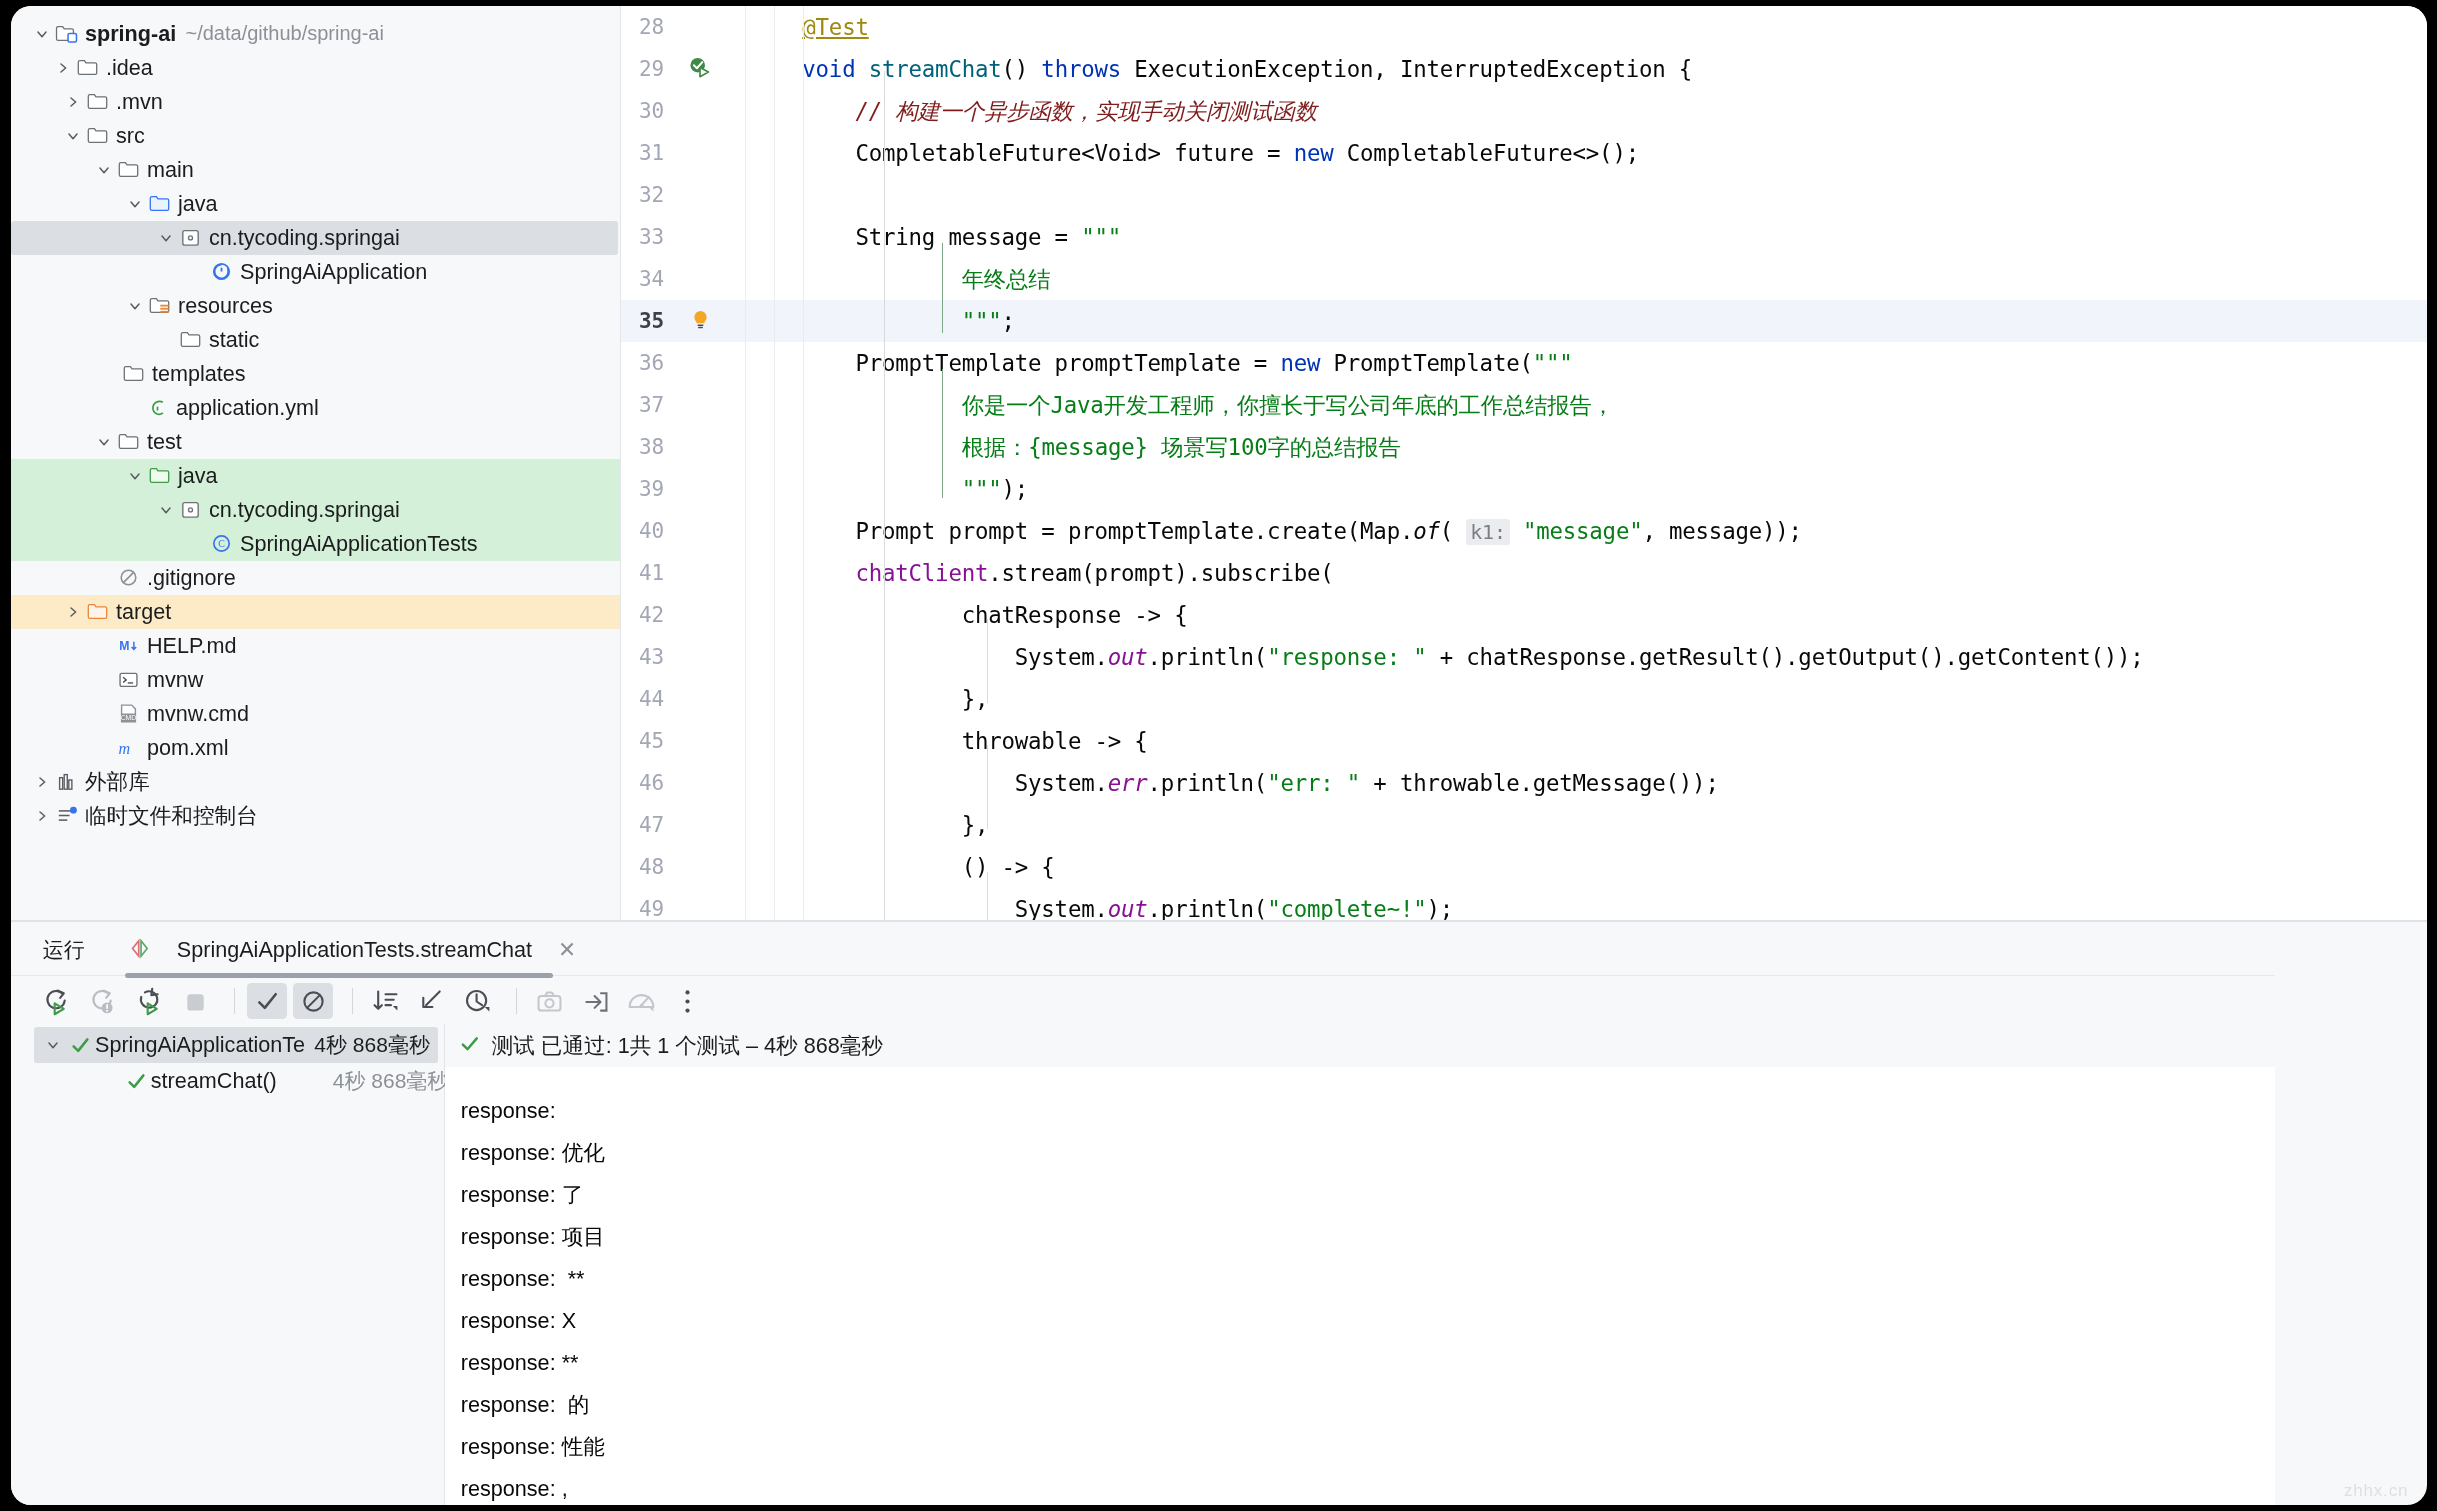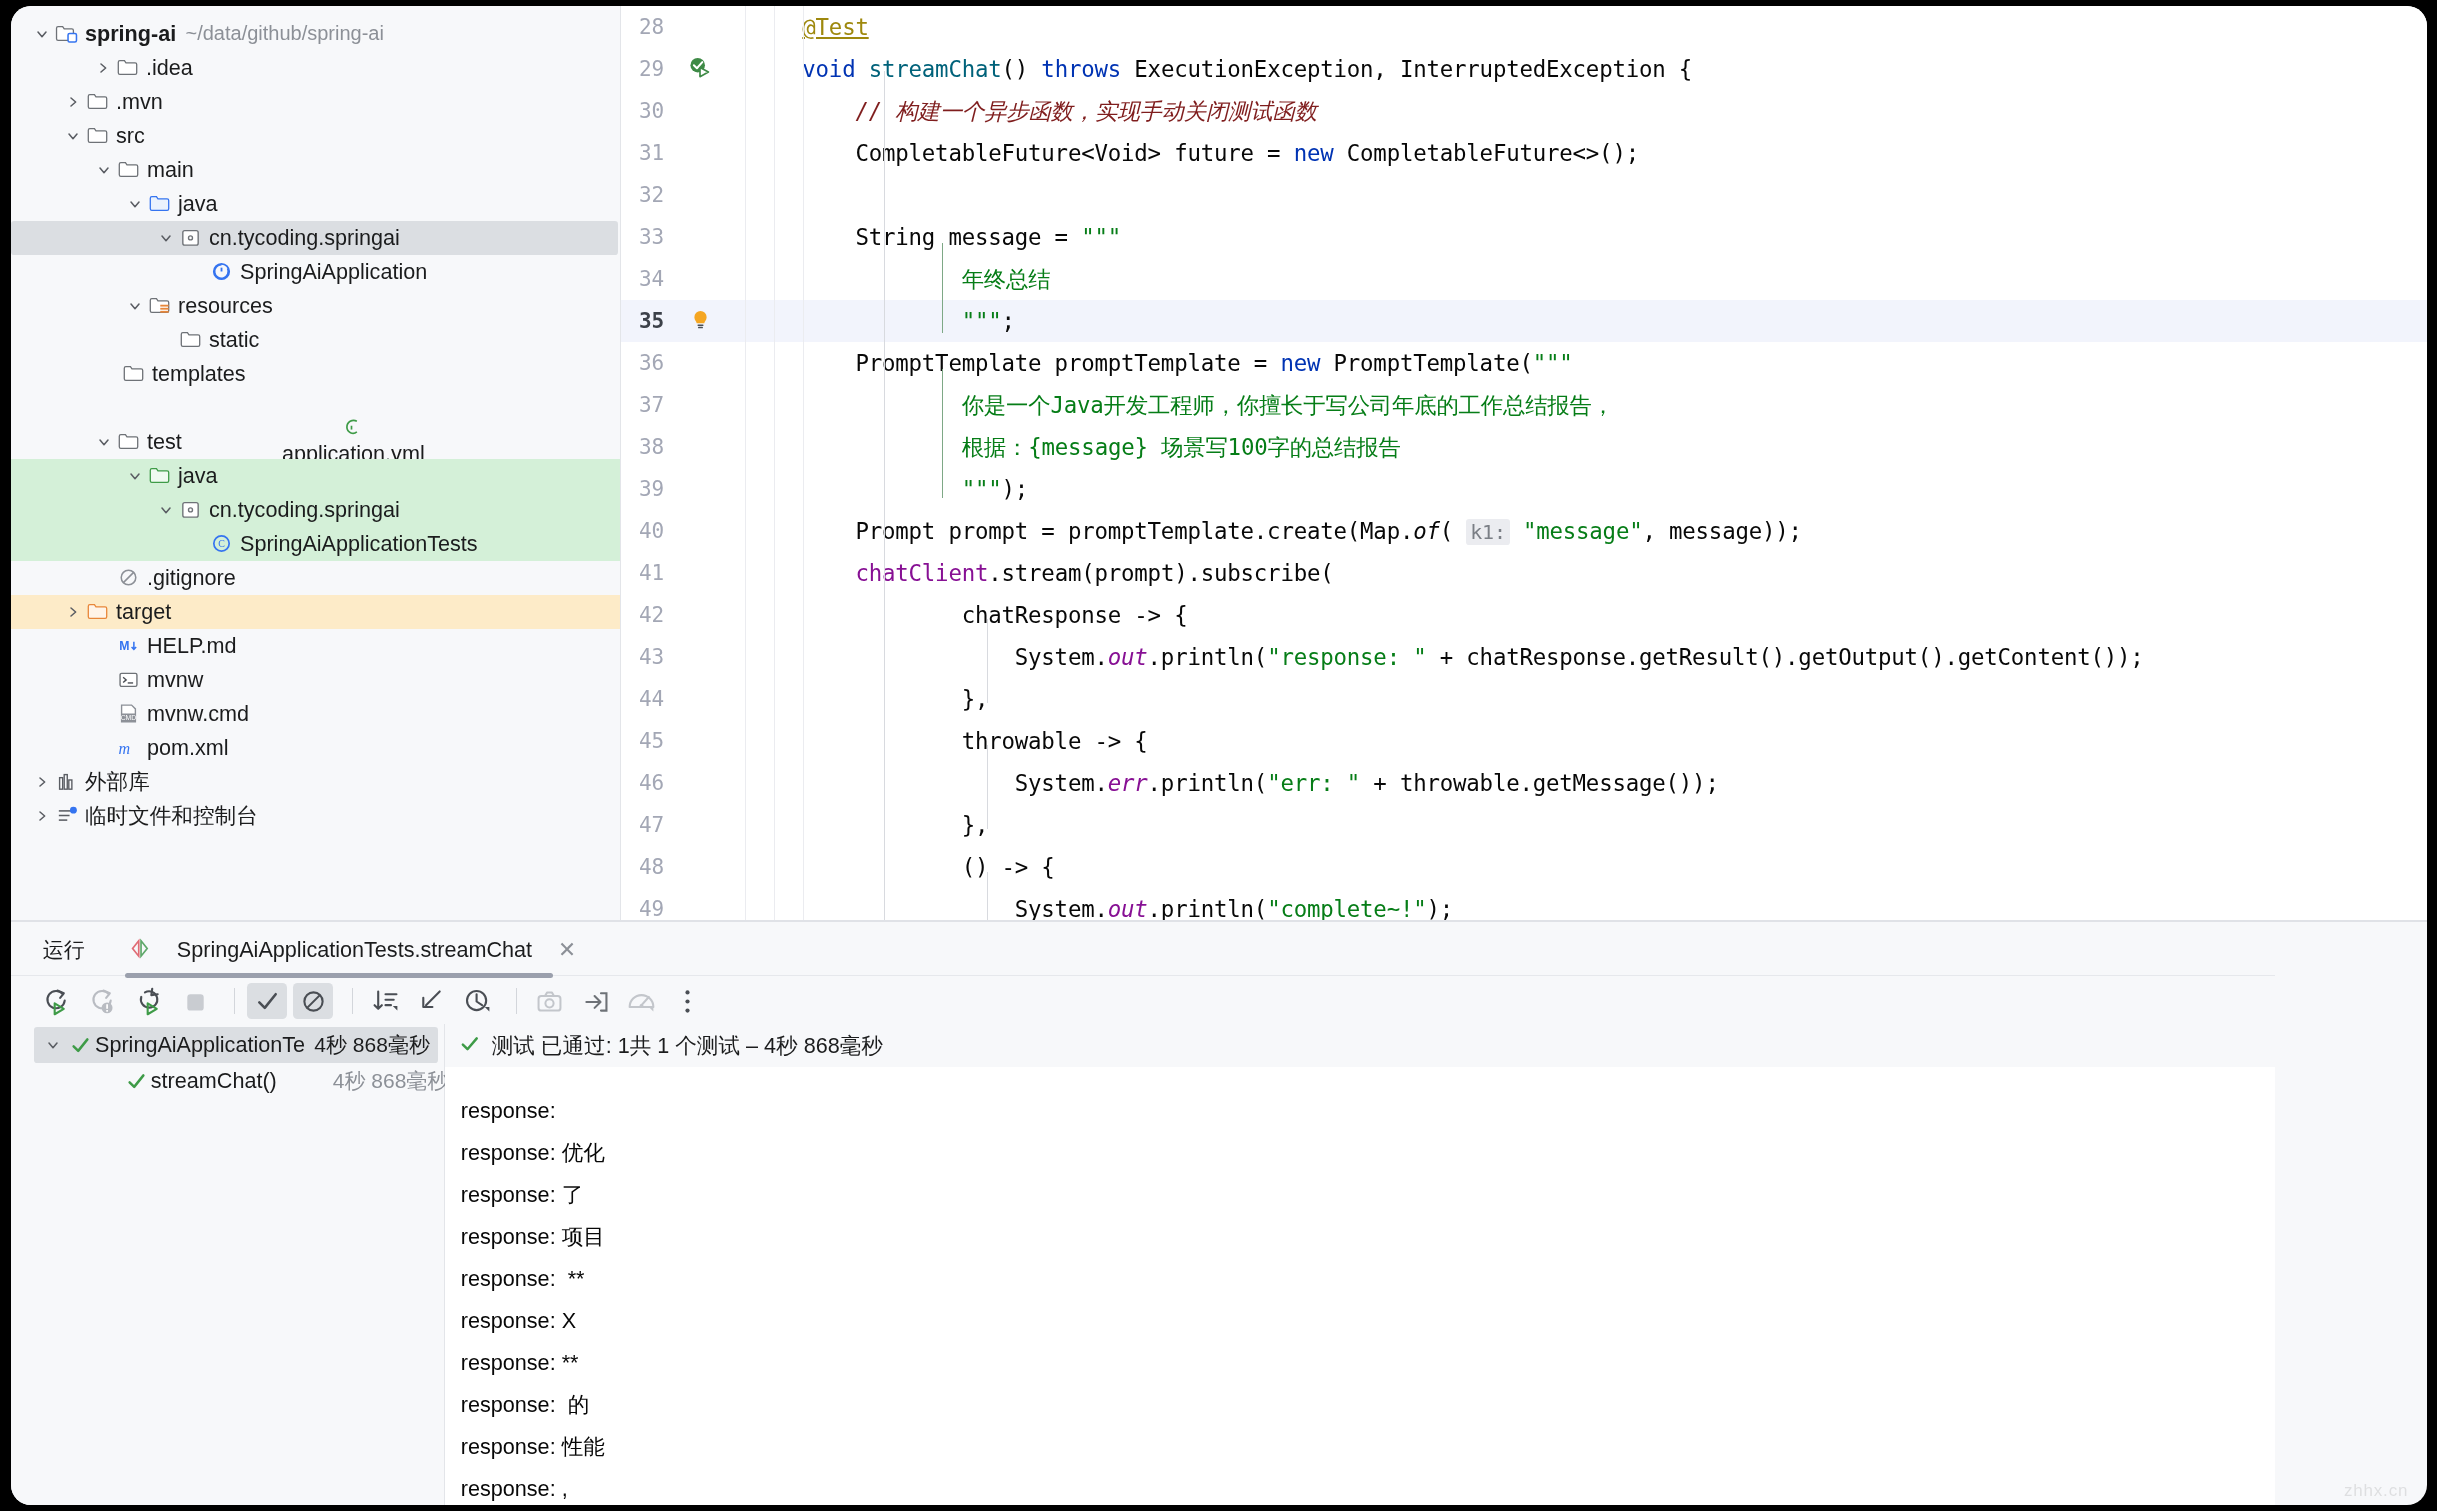--- a/index.html
+++ b/index.html
@@ -294,21 +294,21 @@
           </span>
           <span class="tree-ico">
             <svg width="23" height="23" viewBox="0 0 30 30">
               <path d="M2 8 a2 2 0 0 1 2-2 h6 l2 3 h10 a2 2 0 0 1 2 2 v11 a2 2 0 0 1-2 2 H4 a2 2 0 0 1-2-2 Z" fill="#fff" stroke="#6E7277" stroke-width="1.7"></path>
               <rect x="17" y="15" width="11" height="11" rx="2" fill="#fff" stroke="#3574F0" stroke-width="2"></rect>
             </svg>
           </span>
           <span class="tree-label bold">spring-ai</span>
           <span class="tree-path">~/data/github/spring-ai</span>
         </div>
-        <div class="tree-row" style="padding-left: 81px;">
+        <div class="tree-row" style="padding-left: 41px;">
           <span class="chev">
             <svg width="20" height="20" viewBox="0 0 30 30">
               <path d="M12 9 L19 15 L12 21" fill="none" stroke="#5A5D63" stroke-width="2.3" stroke-linecap="round" stroke-linejoin="round"></path>
             </svg>
           </span>
           <span class="tree-ico">
             <svg width="23" height="23" viewBox="0 0 30 30">
               <path d="M3 8 a2 2 0 0 1 2-2 h6 l2 3 h12 a2 2 0 0 1 2 2 v11 a2 2 0 0 1-2 2 H5 a2 2 0 0 1-2-2 Z" fill="#fff" stroke="#6E7277" stroke-width="1.7"></path>
             </svg>
           </span>
@@ -418,21 +418,21 @@
         </div>
         <div class="tree-row" style="padding-left: 87px;">
           <span class="chev"></span>
           <span class="tree-ico">
             <svg width="23" height="23" viewBox="0 0 30 30">
               <path d="M3 8 a2 2 0 0 1 2-2 h6 l2 3 h12 a2 2 0 0 1 2 2 v11 a2 2 0 0 1-2 2 H5 a2 2 0 0 1-2-2 Z" fill="#fff" stroke="#6E7277" stroke-width="1.7"></path>
             </svg>
           </span>
           <span class="tree-label">templates</span>
         </div>
-        <div class="tree-row" style="padding-left: 76px; flex-direction: column;">
+        <div class="tree-row" style="padding-left: 111px;">
           <span class="chev"></span>
           <span class="tree-ico">
             <svg width="23" height="23" viewBox="0 0 30 30">
               <path d="M22 8 C16 5 9 9 9 16 a8 8 0 0 0 13 6" fill="none" stroke="#3E9B47" stroke-width="2.2"></path>
               <path d="M15 14 v5" stroke="#3E9B47" stroke-width="2.2"></path>
             </svg>
           </span>
           <span class="tree-label">application.yml</span>
         </div>
         <div class="tree-row" style="padding-left: 82px;">

